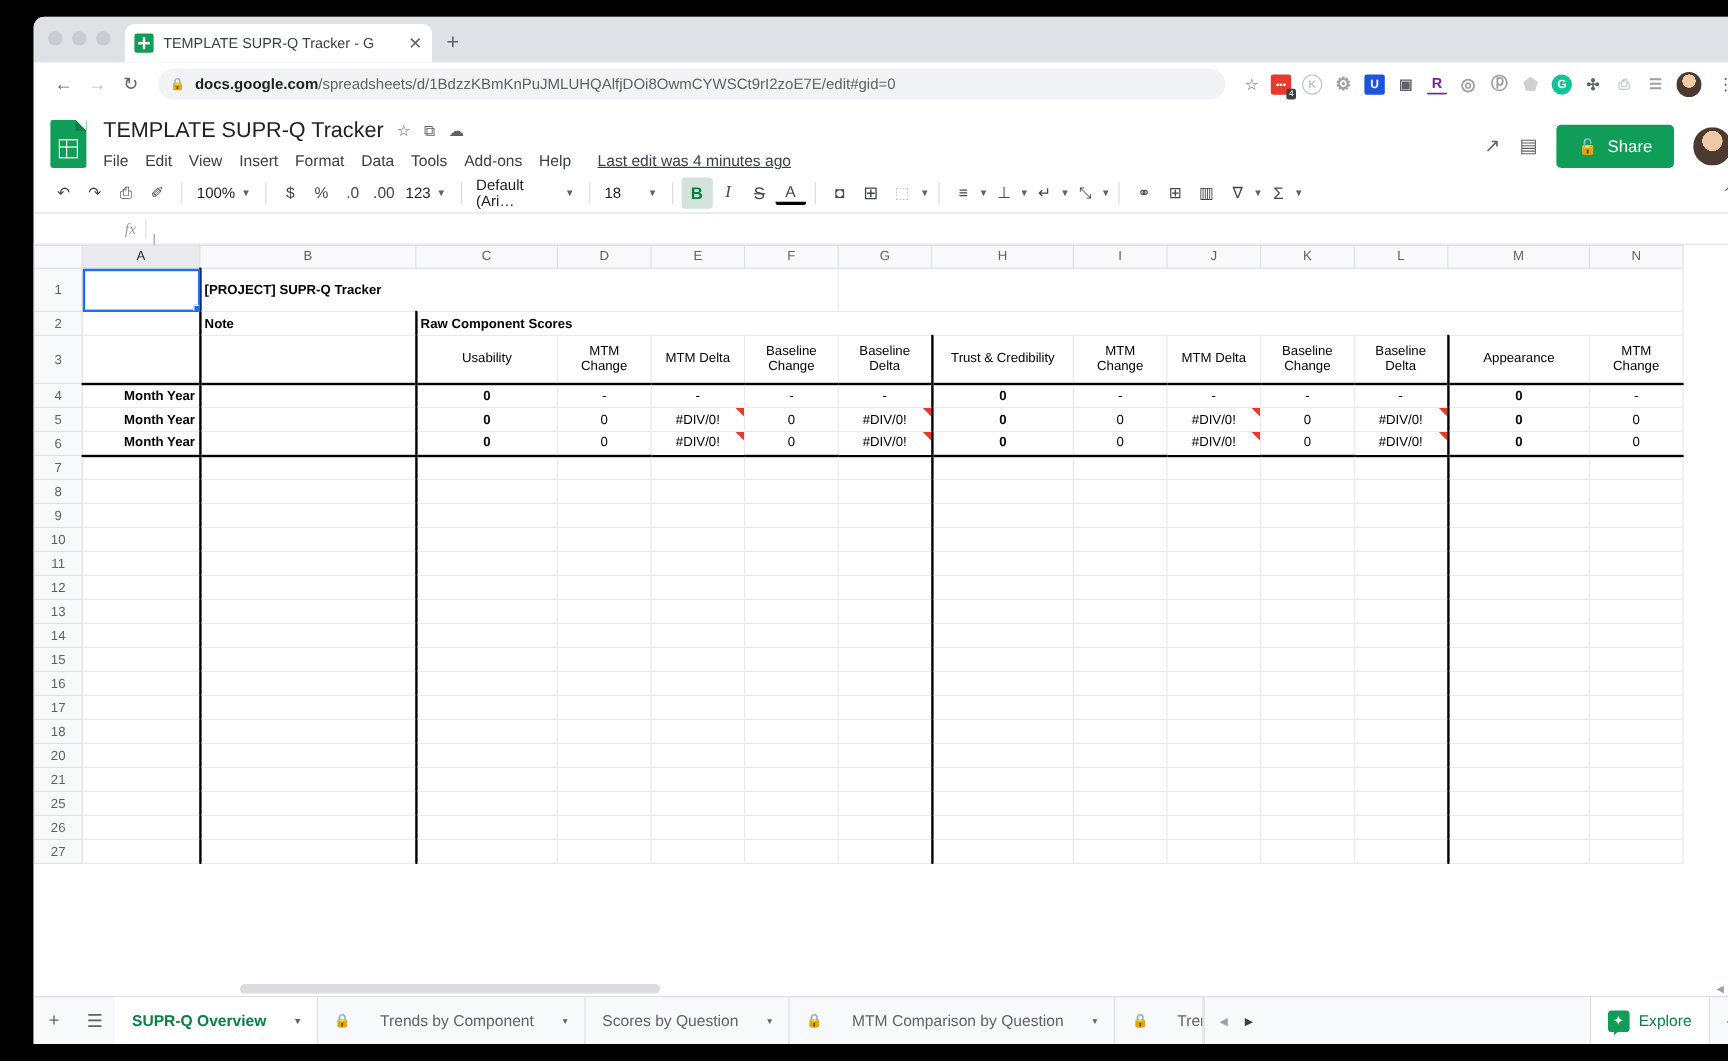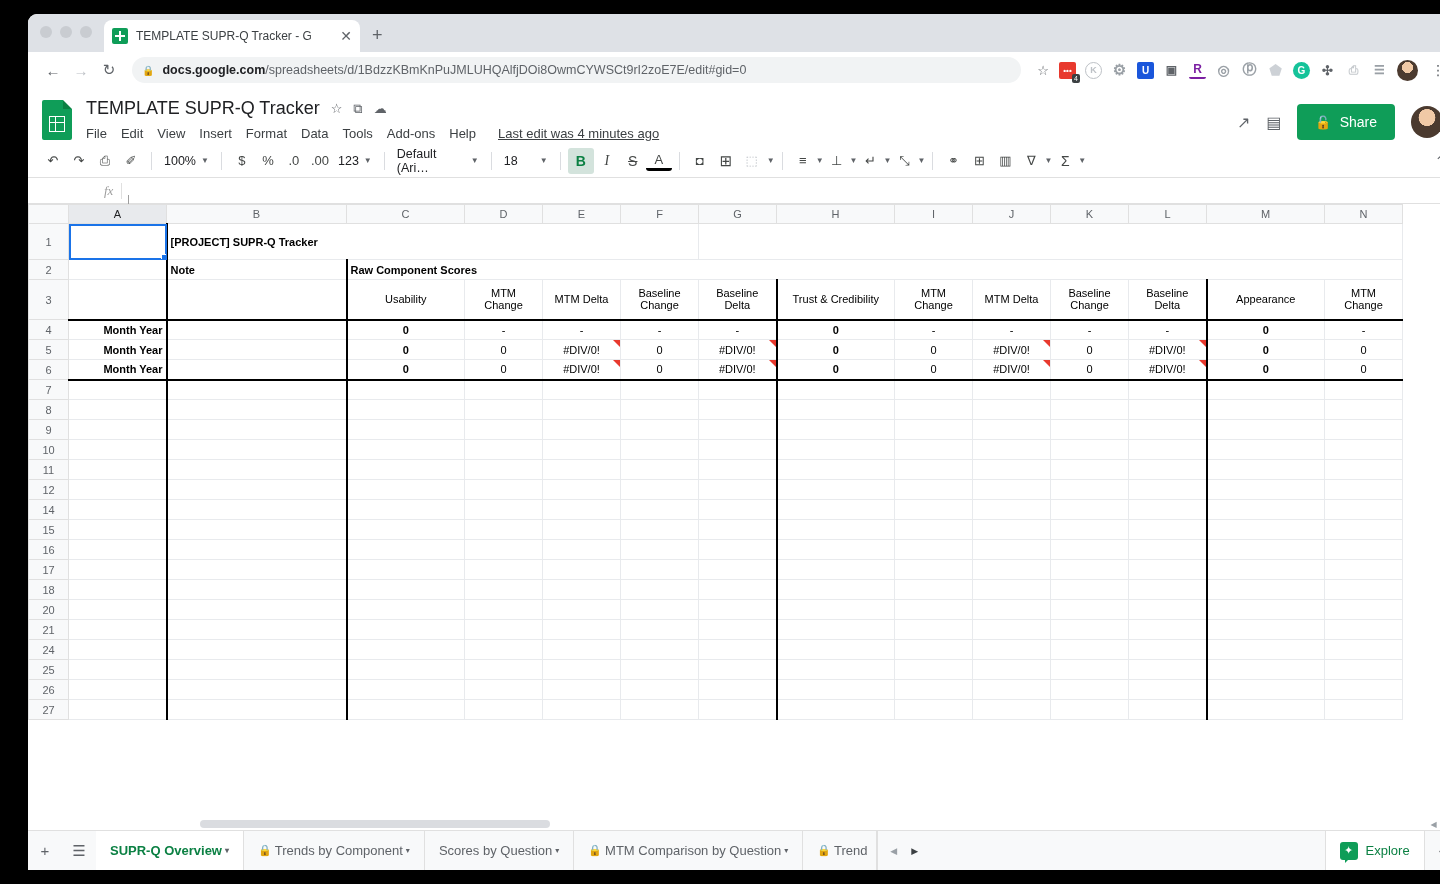--- a/index.html
+++ b/index.html
@@ -120,21 +120,21 @@
   .vscroll { position:absolute; right:0; top:19px; bottom:14px; width:13px; background:#fff; }
   .vthumb { position:absolute; left:3px; top:2px; width:8px; height:108px; background:#dadce0; border-radius:4px;}
   .hscroll { position:absolute; left:40px; right:30px; bottom:0; height:13px; background:#fff;}
   .hthumb { position:absolute; left:132px; top:3px; width:350px; height:8px; background:#dadce0; border-radius:4px;}
   .harrow { position:absolute; bottom:1px; width:13px; text-align:center; font-size:8px; color:#9aa0a6;}
 
   
   .tabsbar { height:40px; background:#f8f9fa; border-top:1px solid #e0e0e0; display:flex;
              align-items:stretch; flex:0 0 40px; }
   .tbtn { width:34px; display:flex; align-items:center; justify-content:center; font-size:15px; color:#5f6368;}
-  .stab { display:flex; align-items:center; gap:3px; padding:0 14px; font-size:13px; color:#5f6368;
+  .stab { display:flex; align-items:center; gap:24px; padding:0 14px; font-size:13px; color:#5f6368;
           border-right:1px solid #e0e0e0; white-space:nowrap; }
   .stab.act { background:#fff; color:#0b8043; font-weight:700; }
   .lock2 { font-size:11px; }
   .arrowbox { display:flex; align-items:center; gap:14px; padding:0 12px; border-left:1px solid #e0e0e0;}
   .explore { margin-left:auto; display:flex; align-items:center; gap:8px; padding:0 14px; background:#fff;
              border-left:1px solid #e0e0e0; font-size:13px; color:#0b8043; }
   .expicon { width:18px; height:18px; background:#0f9d58; border-radius:3px; color:#fff; font-size:11px;
              display:flex; align-items:center; justify-content:center; position:relative;}
   .expicon:after{content:"";position:absolute;left:5px;bottom:-3px;border-width:4px 4px 0 0;border-style:solid;
              border-color:#0f9d58 transparent transparent transparent;}
@@ -516,20 +516,37 @@
                 <td class="cell"></td>
                 <td class="cell thickL"></td>
                 <td class="cell"></td>
                 <td class="cell"></td>
                 <td class="cell"></td>
                 <td class="cell"></td>
                 <td class="cell thickL"></td>
                 <td class="cell"></td>
               </tr>
               <tr>
+                <td class="rn">13</td>
+                <td class="cell"></td>
+                <td class="cell thickL"></td>
+                <td class="cell thickL"></td>
+                <td class="cell"></td>
+                <td class="cell"></td>
+                <td class="cell"></td>
+                <td class="cell"></td>
+                <td class="cell thickL"></td>
+                <td class="cell"></td>
+                <td class="cell"></td>
+                <td class="cell"></td>
+                <td class="cell"></td>
+                <td class="cell thickL"></td>
+                <td class="cell"></td>
+              </tr>
+              <tr>
                 <td class="rn">14</td>
                 <td class="cell"></td>
                 <td class="cell thickL"></td>
                 <td class="cell thickL"></td>
                 <td class="cell"></td>
                 <td class="cell"></td>
                 <td class="cell"></td>
                 <td class="cell"></td>
                 <td class="cell thickL"></td>
                 <td class="cell"></td>
@@ -619,37 +636,20 @@
                 <td class="cell thickL"></td>
                 <td class="cell"></td>
                 <td class="cell"></td>
                 <td class="cell"></td>
                 <td class="cell"></td>
                 <td class="cell thickL"></td>
                 <td class="cell"></td>
               </tr>
               <tr>
                 <td class="rn">21</td>
-                <td class="cell"></td>
-                <td class="cell thickL"></td>
-                <td class="cell thickL"></td>
-                <td class="cell"></td>
-                <td class="cell"></td>
-                <td class="cell"></td>
-                <td class="cell"></td>
-                <td class="cell thickL"></td>
-                <td class="cell"></td>
-                <td class="cell"></td>
-                <td class="cell"></td>
-                <td class="cell"></td>
-                <td class="cell thickL"></td>
-                <td class="cell"></td>
-              </tr>
-              <tr>
-                <td class="rn">24</td>
                 <td class="cell"></td>
                 <td class="cell thickL"></td>
                 <td class="cell thickL"></td>
                 <td class="cell"></td>
                 <td class="cell"></td>
                 <td class="cell"></td>
                 <td class="cell"></td>
                 <td class="cell thickL"></td>
                 <td class="cell"></td>
                 <td class="cell"></td>

